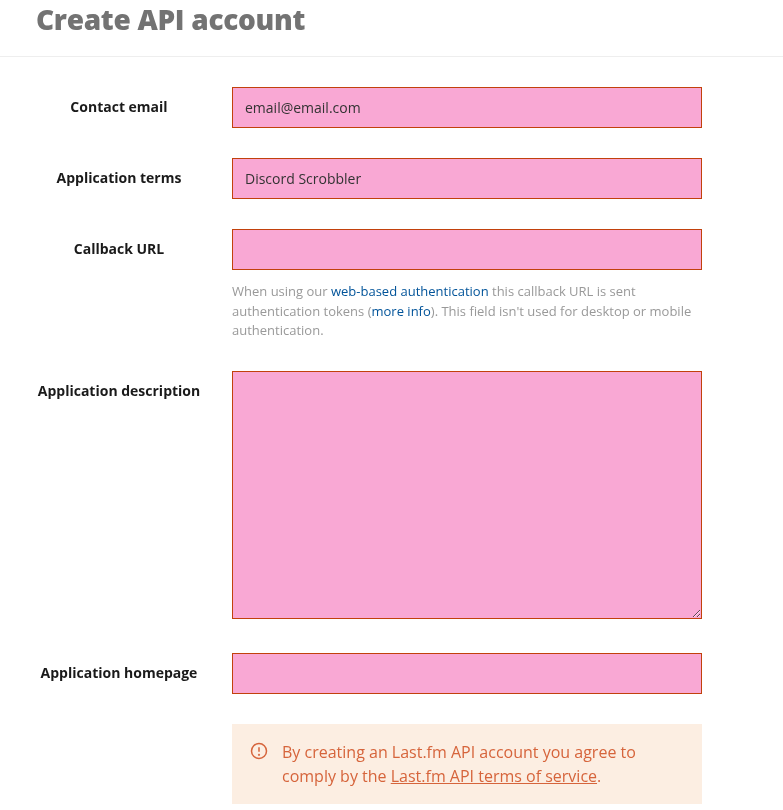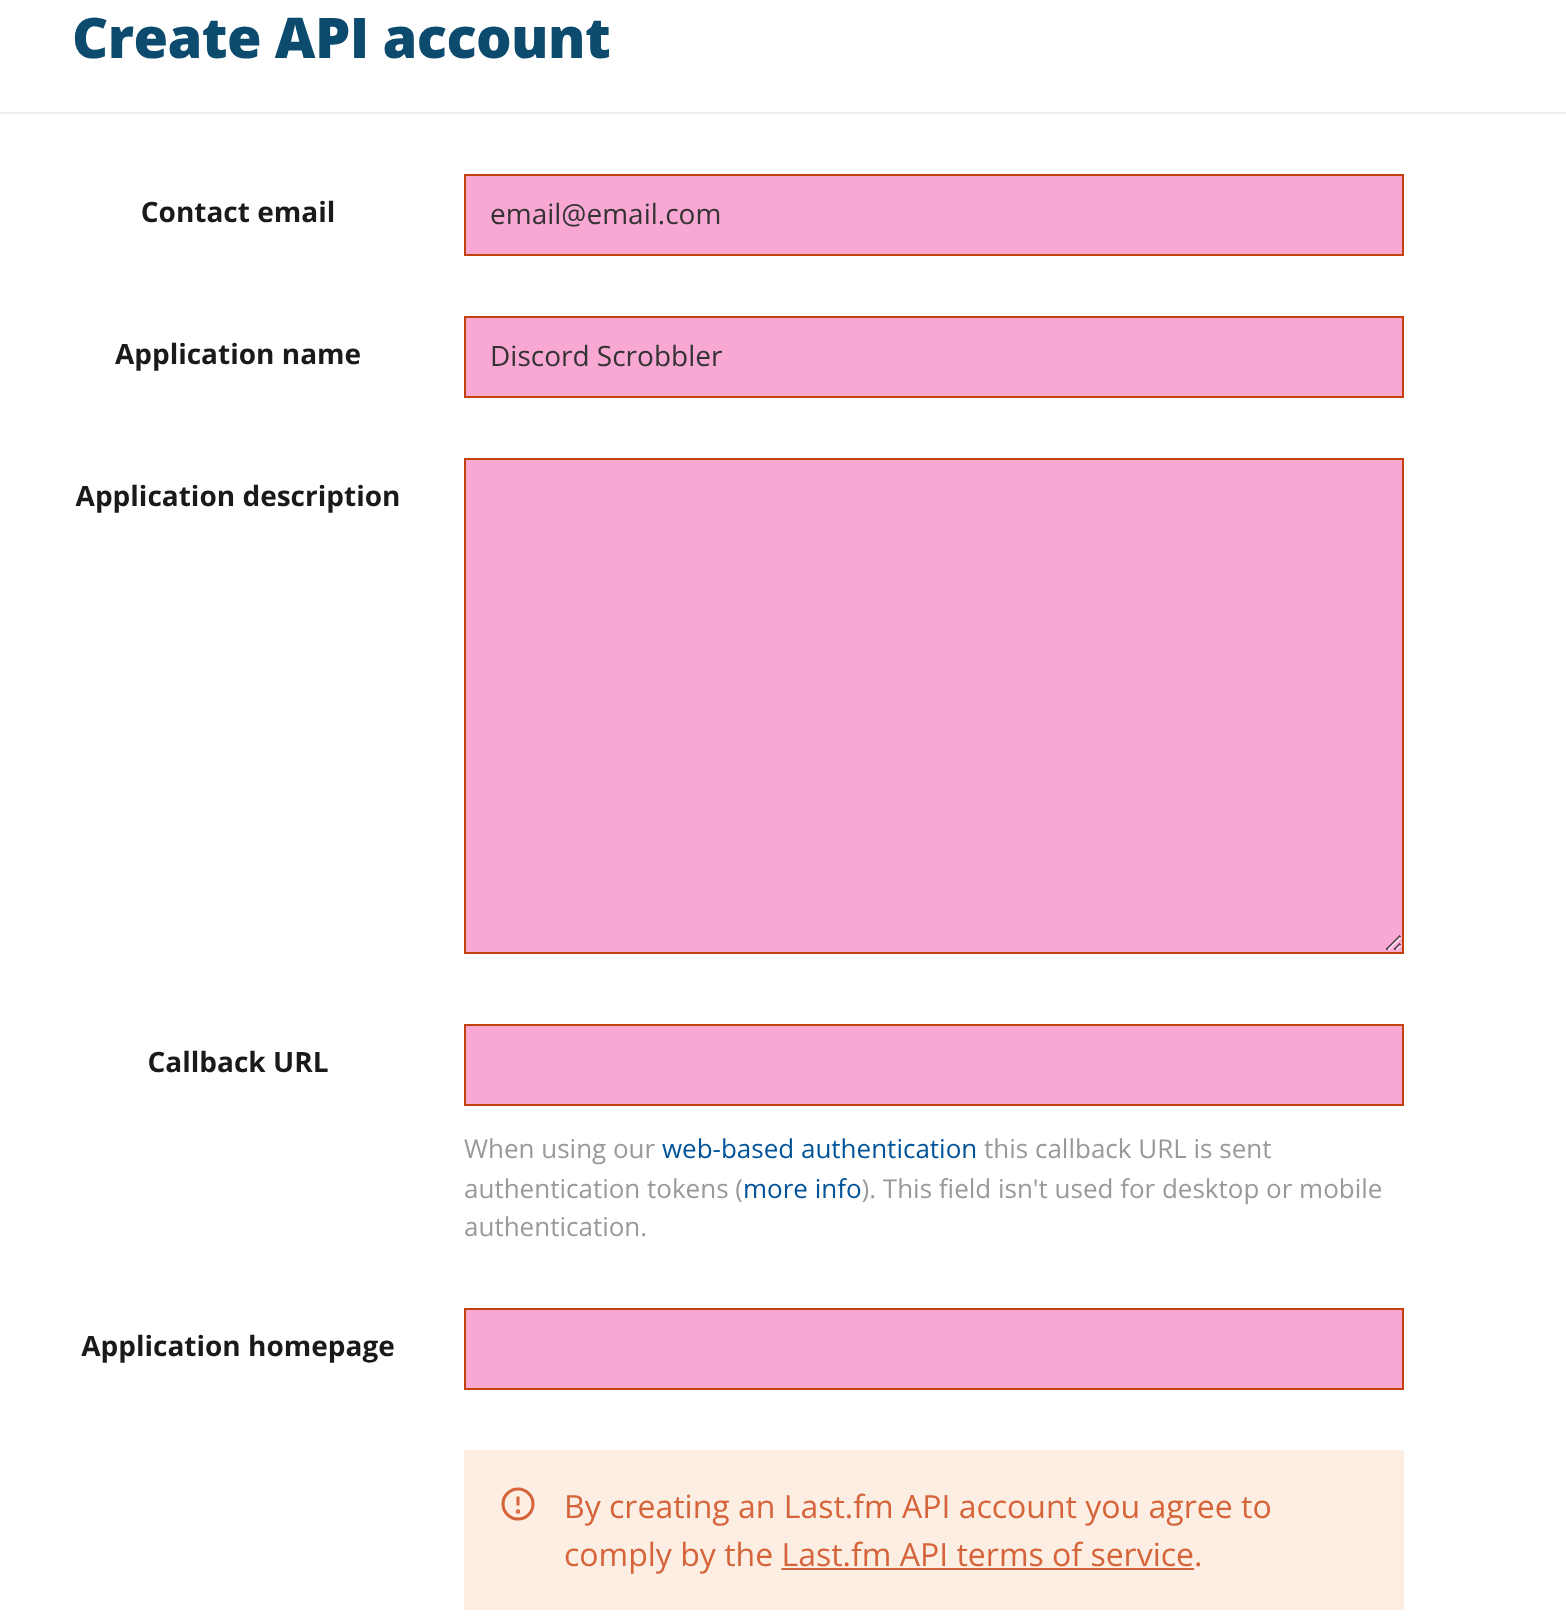--- a/index.html
+++ b/index.html
@@ -18,21 +18,21 @@
       height: 810px;
       position: relative;
     }
     .title-area {
       padding: 0 0 18px 36px;
       border-bottom: 1px solid #eee;
     }
     h1 {
       font-size: 28px;
       font-weight: 800;
-      color: #0c4a6e;
+      color: #737373;
       letter-spacing: -0.3px;
     }
     .form {
       padding: 30px 36px 0 36px;
     }
     .form-row {
       display: flex;
       margin-bottom: 30px;
       align-items: flex-start;
     }
@@ -113,40 +113,40 @@
   <div class="form">
 
     <div class="form-row">
       <div class="label-col">Contact email</div>
       <div class="input-col">
         <input type="text" value="email@email.com" style="">
       </div>
     </div>
 
     <div class="form-row">
-      <div class="label-col">Application name</div>
+      <div class="label-col">Application terms</div>
       <div class="input-col">
         <input type="text" value="Discord Scrobbler" style="">
-      </div>
-    </div>
-
-    <div class="form-row">
-      <div class="label-col">Application description</div>
-      <div class="input-col">
-        <textarea style=""></textarea>
       </div>
     </div>
 
     <div class="form-row">
       <div class="label-col">Callback URL</div>
       <div class="input-col">
         <input type="text" value="" style="">
         <div class="help-text">
           <span>When using our </span><a href="#">web-based authentication</a><span> this callback URL is sent authentication tokens (</span><a href="#">more info</a><span>). This field isn't used for desktop or mobile authentication.</span>
         </div>
+      </div>
+    </div>
+
+    <div class="form-row">
+      <div class="label-col">Application description</div>
+      <div class="input-col">
+        <textarea style=""></textarea>
       </div>
     </div>
 
     <div class="form-row">
       <div class="label-col">Application homepage</div>
       <div class="input-col">
         <input type="text" value="" style="">
       </div>
     </div>
 

